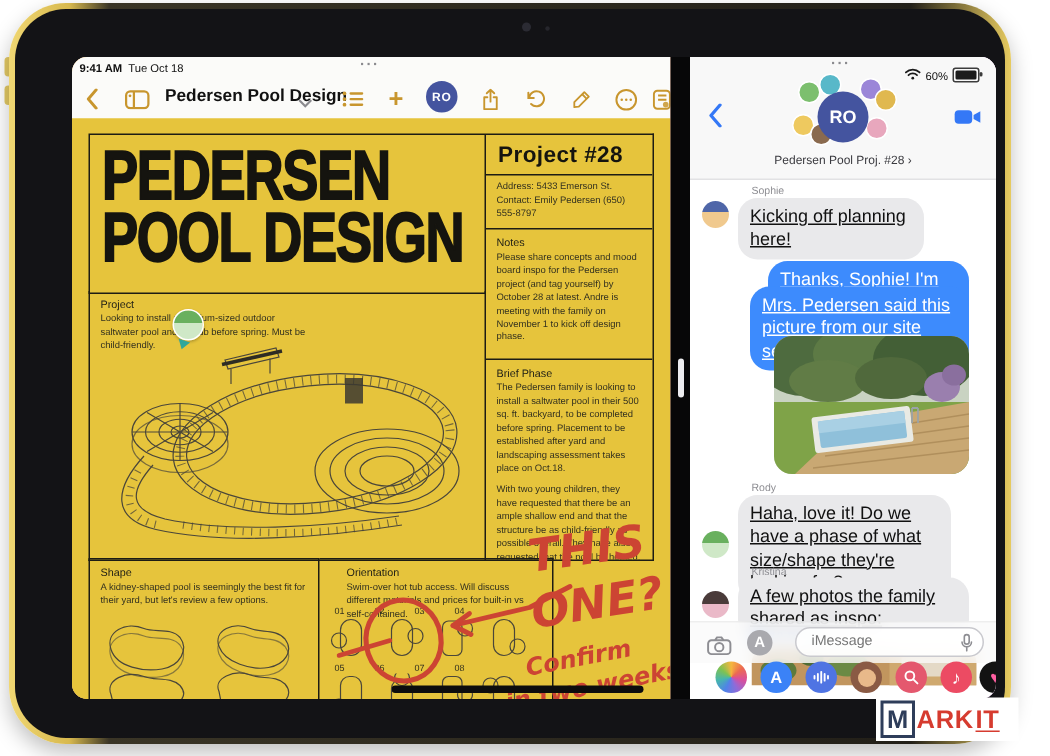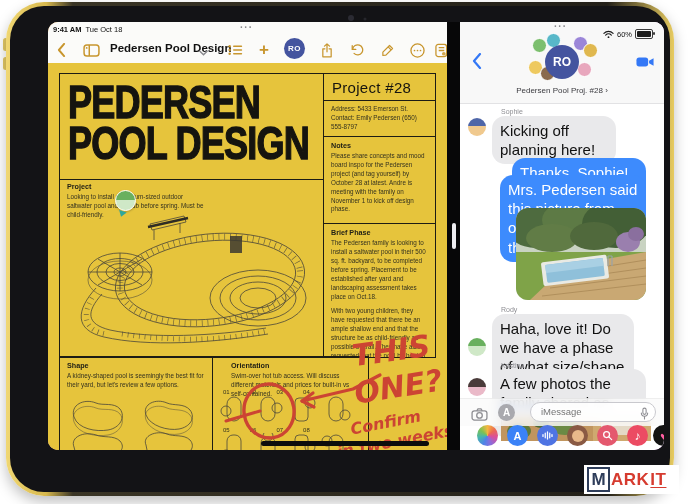--- a/index.html
+++ b/index.html
@@ -8,45 +8,45 @@
   .abs{position:absolute;}
 
   
   .vol{position:absolute;width:5px;height:13px;background:#e3c964;border-radius:3px;}
   .device{position:absolute;left:6px;top:2px;width:668px;height:494px;border-radius:38px;
           background:linear-gradient(90deg,#f0d773,#d8b94e 6%,#3a3526 10%,#221f18 90%,#e7cb60);
           box-shadow:0 6px 14px rgba(0,0,0,.25);}
   .bezel{position:absolute;inset:4px;border-radius:34px;background:#131316;}
   .cam-dot{position:absolute;left:338px;top:9px;width:6px;height:6px;border-radius:50%;
            background:#2b2b33;box-shadow:14px 1px 0 -1.5px #26262c;}
-  .screen{position:absolute;left:38px;top:16px;width:616px;height:428px;background:#f0abfc;
+  .screen{position:absolute;left:38px;top:32px;width:616px;height:428px;background:#f0abfc;
           border-radius:10px;overflow:hidden;}
 
   
   .app-left{position:absolute;left:0;top:0;width:399px;height:428px;background:#e6c43c;overflow:hidden;}
   .topbar{position:absolute;left:0;top:0;width:399px;height:41px;background:#fbfbf9;}
   .status-l{position:absolute;left:5px;top:3px;font-size:7.5px;color:#111;}
   .status-l b{font-weight:bold;margin-right:4px;}
   .mt-dots{position:absolute;top:0px;font-size:10px;color:#8a8a8e;letter-spacing:1px;font-weight:bold;}
   .nt-ic{position:absolute;top:19px;color:#c8962e;width:18px;height:18px;display:flex;align-items:center;justify-content:center;}
   .nt-ic svg{display:block;}
   .nt-title{position:absolute;left:62px;top:20px;font-size:11.5px;font-weight:bold;color:#111;}
   .collab-av{position:absolute;left:236px;top:16px;width:21px;height:21px;border-radius:50%;
              background:#44549f;color:#fff;font-size:8px;font-weight:bold;display:flex;
              align-items:center;justify-content:center;letter-spacing:.5px;}
 
   .doc{position:absolute;left:0;top:41px;width:399px;height:387px;background:#e6c43c;overflow:hidden;}
   .pbox{position:absolute;border:1.8px solid #1d1c14;box-sizing:border-box;overflow:hidden;}
   .poster-title{color:#15140f;font-weight:bold;-webkit-text-stroke:1.3px #15140f;
                 font-size:44px;line-height:.92;letter-spacing:-1px;
                 transform:scale(.82,1.05);transform-origin:top left;white-space:nowrap;}
-  .ph{font-size:7.2px;font-weight:bold;color:#232216;margin:0 0 2px 0;}
+  .ph{font-size:7.2px;font-weight:normal;color:#232216;margin:0 0 2px 0;}
   .pt{font-size:6.3px;line-height:1.42;color:#33311f;margin:0 0 5px 0;}
   .sep-b{border-bottom:1.8px solid #1d1c14;}
-  .proj-head{font-size:15px;font-weight:normal;color:#15140f;letter-spacing:.3px;padding:5px 8px 4px 8px;}
+  .proj-head{font-size:15px;font-weight:bold;color:#15140f;letter-spacing:.3px;padding:5px 8px 4px 8px;}
   .proj-sec{padding:4px 7px;}
   .hand{position:absolute;color:#cc4433;font-weight:bold;font-style:italic;
         font-family:"DejaVu Sans",sans-serif;white-space:nowrap;}
   .sketch-line{stroke:#4a463a;stroke-width:.8;fill:none;}
   .presence{position:absolute;width:19px;height:19px;border-radius:50%;border:1.5px solid #fff;
             background:linear-gradient(180deg,#69b05e 45%,#cfe8c7 45%);box-shadow:0 1px 2px rgba(0,0,0,.25);}
   .presence::after{content:"";position:absolute;left:2px;top:20px;border-left:4px solid transparent;
             border-right:4px solid transparent;border-top:6px solid #2fa79b;transform:rotate(18deg);}
 
   
@@ -61,21 +61,21 @@
   .status-r .pct{font-size:7.5px;}
   .batt{width:16px;height:8px;border:1px solid #3c3c3c;border-radius:2px;position:relative;}
   .batt::before{content:"";position:absolute;inset:1px;background:#1c1c1c;border-radius:1px;}
   .batt::after{content:"";position:absolute;right:-2.5px;top:2px;width:1.5px;height:3px;background:#3c3c3c;border-radius:1px;}
   .blue{color:#3478f6;}
   .big-av{position:absolute;left:85px;top:23px;width:34px;height:34px;border-radius:50%;background:#44549f;
           color:#fff;font-weight:bold;font-size:12px;display:flex;align-items:center;justify-content:center;}
   .sm-av{position:absolute;width:13px;height:13px;border-radius:50%;border:1px solid #fff;}
   .msg-title{position:absolute;left:0;top:64px;width:204px;text-align:center;font-size:8px;color:#3a3a3f;}
   .sender{position:absolute;font-size:7px;color:#8e8e93;}
-  .bub{position:absolute;border-radius:13px;padding:5px 8px;font-size:15px;line-height:1.28;box-sizing:border-box;}
+  .bub{position:absolute;border-radius:13px;padding:5px 8px;font-size:12px;line-height:1.28;box-sizing:border-box;text-decoration:underline;}
   .bub.gray{background:#e9e9eb;color:#111;}
   .bub.bluebub{background:#3d8bfd;color:#fff;right:18px;}
   .av18{position:absolute;width:18px;height:18px;border-radius:50%;}
   .av-sophie{background:linear-gradient(180deg,#4f66a8 42%,#f0c98e 42%);}
   .av-rody{background:linear-gradient(180deg,#69b05e 45%,#cfe8c7 45%);}
   .av-kristina{background:linear-gradient(180deg,#4a3b3a 48%,#eab9c8 48%);}
   .photos-link{position:absolute;display:flex;align-items:center;gap:3px;font-size:8.5px;font-weight:bold;color:#3478f6;}
   .input-bar{position:absolute;left:0;top:376px;width:204px;height:27px;
              background:rgba(250,250,250,.82);backdrop-filter:blur(5px);border-top:1px solid rgba(0,0,0,.05);}
   .pill{position:absolute;left:70px;top:3px;width:126px;height:20px;border:1px solid #c9c9ce;border-radius:11px;

